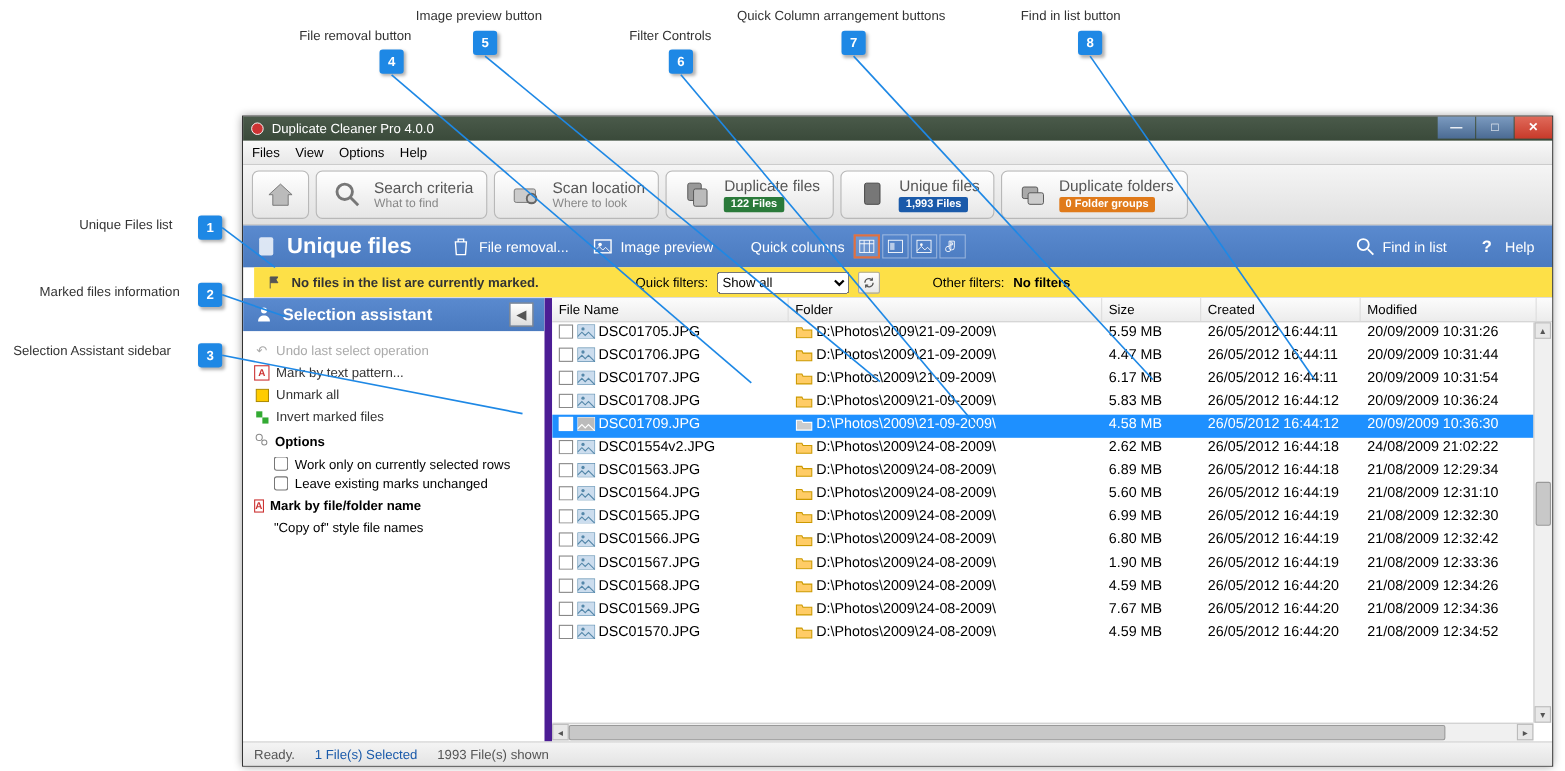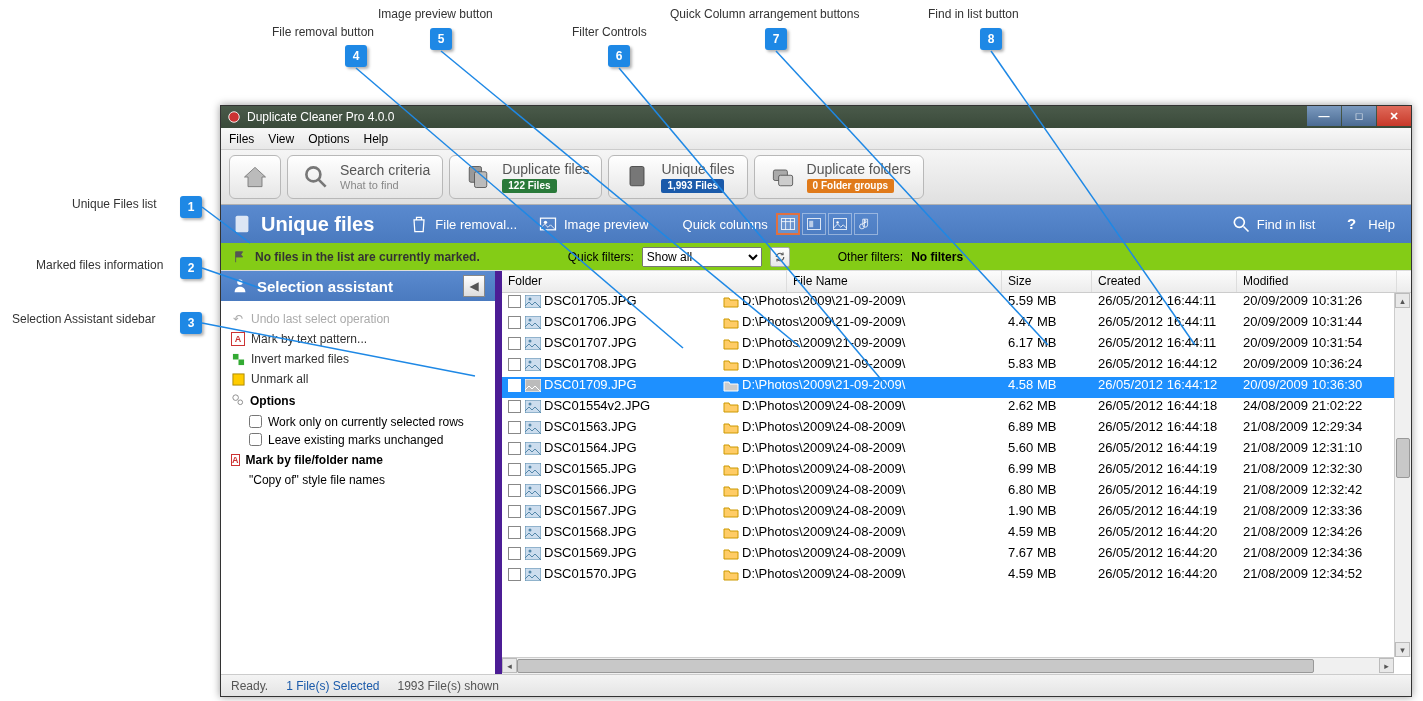--- a/index.html
+++ b/index.html
@@ -43,21 +43,21 @@
 .actionbar .ab-title { font-size: 20px; font-weight: bold; margin-right: 20px; }
 .ab-btn { display:flex; align-items:center; gap:5px; padding: 4px 6px; cursor:pointer; font-size:13px; }
 .ab-icon { width:22px; height:22px; display:flex; align-items:center; justify-content:center; }
 .qc-label { font-size:13px; margin-left:20px; }
 .qc-btns { display:flex; gap:2px; }
 .qc-btn { width:24px; height:22px; border:1px solid rgba(255,255,255,0.4); display:flex; align-items:center; justify-content:center; cursor:pointer; }
 .qc-btn.active { border:2px solid #e07040; background:rgba(255,255,255,0.15); }
 .ab-right { margin-left:auto; display:flex; align-items:center; gap:14px; }
 
 
-.filterbar { height: 28px; background:#84cc16; border-bottom:1px solid #ddd; display:flex; align-items:center; padding: 0 12px; gap: 8px; font-size:12px; }
+.filterbar { height: 28px; background:#fde047; border-bottom:1px solid #ddd; display:flex; align-items:center; padding: 0 12px; gap: 8px; font-size:12px;margin-left:10px; }
 .filterbar .flag { width:14px; height:14px; display:inline-block; }
 .filterbar .marked-info { font-weight:bold; color:#333; }
 .filterbar .qf-label { margin-left: 80px; }
 .filterbar select { font-size:12px; width:120px; height:20px; }
 .refresh-btn { width:20px; height:20px; border:1px solid #aaa; background:linear-gradient(#fff,#e8e8e8); display:flex; align-items:center; justify-content:center; cursor:pointer; border-radius:2px; }
 .filterbar .of-label { margin-left: 40px; }
 .filterbar .of-val { font-weight:bold; }
 
 
 .mainarea { position:absolute; top:165px; bottom:22px; left:0; right:0; display:flex; }
@@ -188,20 +188,32 @@
           </svg>
       </span>
       <span class="tab-text">
         <span class="tab-title">Search criteria</span>
         <span class="tab-sub">What to find</span>
       </span>
     </div>
     <div class="tab">
       <span class="tab-icon">
         <svg viewBox="0 0 32 32" width="28" height="28">
+            <rect x="4" y="10" width="22" height="14" rx="2" fill="#ccc" stroke="#777"></rect>
+            <circle cx="22" cy="20" r="5" fill="none" stroke="#666" stroke-width="2"></circle>
+          </svg>
+      </span>
+      <span class="tab-text">
+        <span class="tab-title">Scan location</span>
+        <span class="tab-sub">Where to look</span>
+      </span>
+    </div>
+    <div class="tab">
+      <span class="tab-icon">
+        <svg viewBox="0 0 32 32" width="28" height="28">
             <rect x="6" y="4" width="14" height="18" rx="2" fill="#999" stroke="#555"></rect>
             <rect x="12" y="10" width="14" height="18" rx="2" fill="#bbb" stroke="#555"></rect>
           </svg>
       </span>
       <span class="tab-text">
         <span class="tab-title">Duplicate files</span>
         <span><span class="badge badge-green">122 Files</span></span>
       </span>
     </div>
     <div class="tab">
@@ -347,33 +359,33 @@
           <span class="ico">↶</span>
           <span>Undo last select operation</span>
         </div>
         <div class="sb-item">
           <span class="ico" style="border:1px solid #c33;color:#c33;font-size:9px;font-weight:bold;">A</span>
           <span>Mark by text pattern...</span>
         </div>
         <div class="sb-item">
           <span class="ico">
             <svg viewBox="0 0 14 14" width="13" height="13">
+                <rect x="1" y="1" width="12" height="12" fill="#fc0" stroke="#a80"></rect>
+              </svg>
+          </span>
+          <span>Unmark all</span>
+        </div>
+        <div class="sb-item">
+          <span class="ico">
+            <svg viewBox="0 0 14 14" width="13" height="13">
                 <rect x="1" y="1" width="6" height="6" fill="#3a3"></rect>
                 <rect x="7" y="7" width="6" height="6" fill="#3a3"></rect>
               </svg>
           </span>
           <span>Invert marked files</span>
-        </div>
-        <div class="sb-item">
-          <span class="ico">
-            <svg viewBox="0 0 14 14" width="13" height="13">
-                <rect x="1" y="1" width="12" height="12" fill="#fc0" stroke="#a80"></rect>
-              </svg>
-          </span>
-          <span>Unmark all</span>
         </div>
         <div class="sb-heading">
           <span class="ico">
             <svg viewBox="0 0 14 14" width="13" height="13">
                 <circle cx="5" cy="5" r="3" fill="none" stroke="#888"></circle>
                 <circle cx="10" cy="10" r="2.5" fill="none" stroke="#888"></circle>
               </svg>
           </span>
           <span>Options</span>
         </div>
@@ -390,22 +402,22 @@
           <span>Mark by file/folder name</span>
         </div>
         <div class="sb-sub">
           <span>"Copy of" style file names</span>
         </div>
       </div>
     </div>
 
     <div class="filelist">
       <div class="fl-header">
+        <div class="col c-name">File Name</div>
         <div class="col c-folder">Folder</div>
-        <div class="col c-name">File Name</div>
         <div class="col c-size">Size</div>
         <div class="col c-created">Created</div>
         <div class="col c-modified">Modified</div>
       </div>
       <div class="fl-body" id="fl-body">
           <div class="fl-row">
             <div class="cell c-name"><span class="chk"></span><span class="fileico">
                 <svg viewBox="0 0 16 13" width="16" height="13">
                   <rect x="0" y="0" width="16" height="13" fill="#cde" stroke="#58a"></rect>
                   <circle cx="5" cy="4" r="1.5" fill="#58a"></circle>

